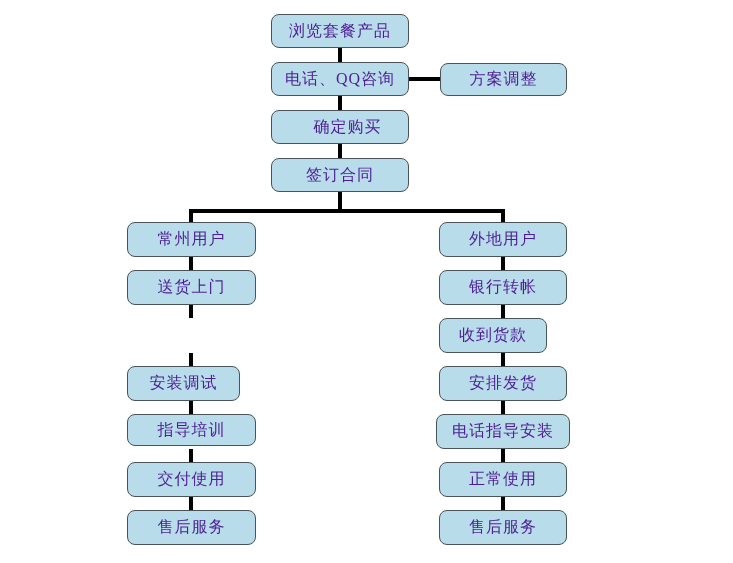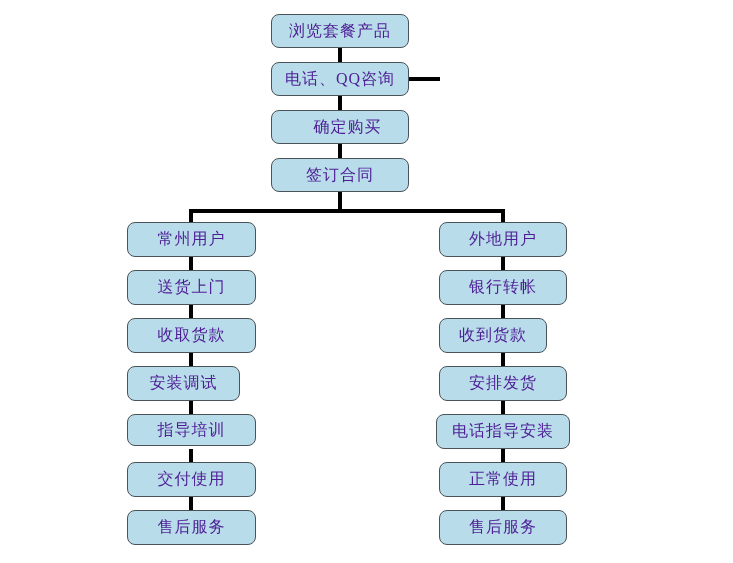--- a/index.html
+++ b/index.html
@@ -37,35 +37,35 @@
 </head>
 <body>
 
 <div class="canvas">
 
   <div class="node" style="left:271px; top:14px;  width:138px; height:34px;">浏览套餐产品</div>
   <div class="node" style="left:271px; top:62px;  width:138px; height:34px;">电话、QQ咨询</div>
   <div class="node" style="left:271px; top:110px; width:138px; height:34px;padding-left:15px;">确定购买</div>
   <div class="node" style="left:271px; top:158px; width:138px; height:34px;">签订合同</div>
 
+  <div class="node" style="left:440px; top:63px; width:127px; height:33px;">方案调整</div>
 
   <div class="conn" style="left:338px; top:48px;  width:4px;  height:14px;"></div>
   <div class="conn" style="left:338px; top:96px;  width:4px;  height:14px;"></div>
   <div class="conn" style="left:338px; top:144px; width:4px;  height:14px;"></div>
   <div class="conn" style="left:338px; top:192px; width:4px;  height:17px;"></div>
 
   <div class="conn" style="left:409px; top:77px;  width:31px; height:4px;"></div>
 
   <div class="conn" style="left:189px; top:209px; width:316px; height:4px;"></div>
   <div class="conn" style="left:189px; top:209px; width:4px;  height:13px;"></div>
   <div class="conn" style="left:501px; top:209px; width:4px;  height:13px;"></div>
 
   <div class="node" style="left:127px; top:222px; width:129px; height:35px;">常州用户</div>
   <div class="node" style="left:127px; top:270px; width:129px; height:35px;">送货上门</div>
-  <div class="node" style="left:127px; top:318px; width:129px; height:35px;">收取货款</div>
   <div class="node" style="left:127px; top:366px; width:113px; height:35px;border-radius:8px;">安装调试</div>
   <div class="node" style="left:127px; top:414px; width:129px; height:32px;">指导培训</div>
   <div class="node" style="left:127px; top:462px; width:129px; height:35px;">交付使用</div>
   <div class="node" style="left:127px; top:510px; width:129px; height:35px;">售后服务</div>
 
   <div class="conn" style="left:189px; top:257px; width:4px; height:13px;"></div>
   <div class="conn" style="left:189px; top:305px; width:4px; height:13px;"></div>
   <div class="conn" style="left:189px; top:353px; width:4px; height:13px;"></div>
   <div class="conn" style="left:189px; top:401px; width:4px; height:13px;"></div>
   <div class="conn" style="left:189px; top:449px; width:4px; height:13px;"></div>

